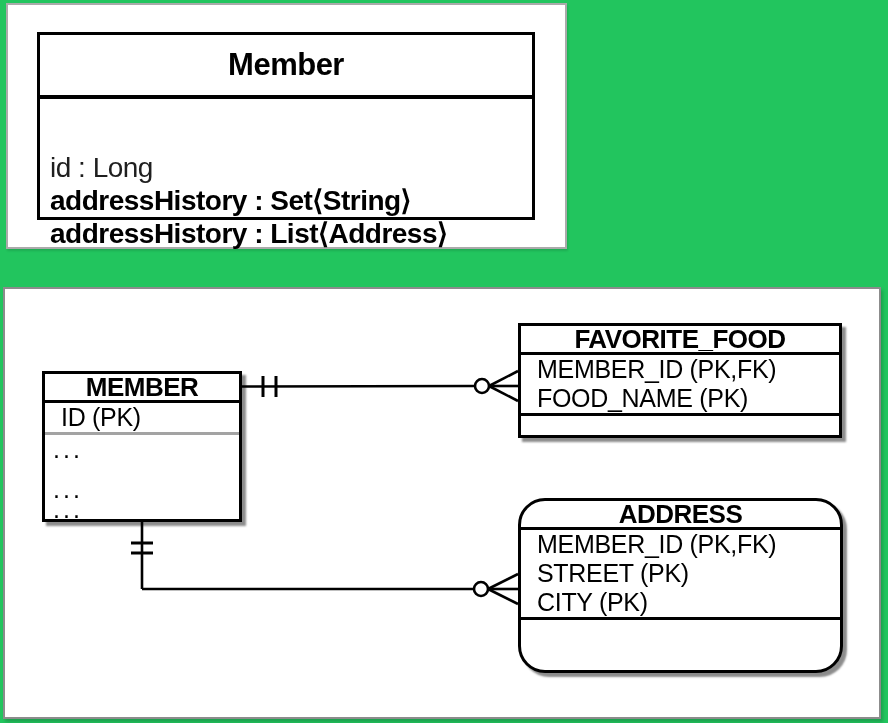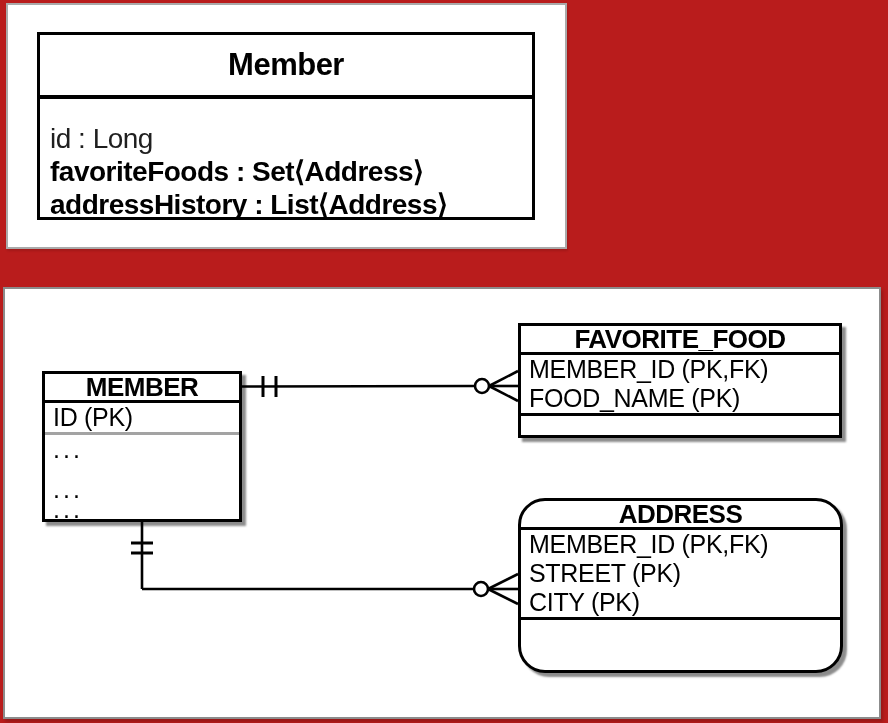--- a/index.html
+++ b/index.html
@@ -1,17 +1,17 @@
 <!DOCTYPE html>
 <html><head>
 <meta charset="utf-8">
 <style>
   html,body{margin:0;padding:0;background:#fff;}
   .canvas{
-    position:relative;width:888px;height:723px;background:#b91c1c;overflow:hidden;
+    position:relative;width:888px;height:723px;background:#22c55e;overflow:hidden;
     font-family:"Liberation Sans", sans-serif;color:#000;
   }
   
   .frame{position:absolute;background:#ffffff;box-sizing:border-box;}
   .frame.top{
     left:6px;top:3px;width:561px;height:246px;
     border:2px solid #aaaaaa;
     box-shadow:1px 2px 2px rgba(0,0,0,0.12);
   }
   .frame.bottom{
@@ -22,60 +22,60 @@
   
   .uml-box{
     position:absolute;left:29px;top:27px;width:498px;height:188px;
     border:3px solid #000;box-sizing:border-box;background:#fff;
   }
   .uml-header{
     height:60px;border-bottom:4px solid #000;
     display:flex;align-items:center;justify-content:center;
     font-size:31px;font-weight:bold;letter-spacing:-0.5px;
   }
-  .uml-attrs{padding:23px 4px 0 10px;}
+  .uml-attrs{padding:16px 4px 0 10px;margin-top:36px;}
   .uml-attr{font-size:28px;line-height:33px;letter-spacing:-0.5px;white-space:nowrap;}
   .uml-attr.regular{font-weight:normal;color:#1f1f1f;}
   .uml-attr.bold{font-weight:bold;color:#000;}
   
   .er-box{
     position:absolute;border:3px solid #000;box-sizing:border-box;background:#fff;
     box-shadow:4px 4px 2px rgba(0,0,0,0.45);
     display:flex;flex-direction:column;
   }
   .er-box.member{left:37px;top:82px;width:200px;height:151px;}
   .er-box.favorite-food{left:513px;top:34px;width:324px;height:115px;}
   .er-box.address{left:513px;top:209px;width:325px;height:175px;border-radius:27px;}
   .er-title{
     height:26px;flex:0 0 26px;border-bottom:3px solid #000;
     display:flex;align-items:center;justify-content:center;
     font-size:26px;font-weight:bold;letter-spacing:-0.5px;
   }
   .er-row{
     height:29px;flex:0 0 29px;display:flex;align-items:center;
-    padding-left:8px;font-size:25px;letter-spacing:-0.3px;white-space:nowrap;
+    padding-left:16px;font-size:25px;letter-spacing:-0.3px;white-space:nowrap;
   }
   .er-row.keyline{border-bottom:3px solid #a3a3a3;}
   .er-dots{flex:1;padding:4px 0 0 8px;}
   .er-dot-line{font-size:25px;line-height:20px;letter-spacing:3px;min-height:20px;}
   .er-footer{flex:1;border-top:3px solid #000;}
   
   .connectors{position:absolute;left:0;top:0;width:874px;height:428px;pointer-events:none;}
 </style>
 </head>
 <body>
 
 <div class="canvas">
 
   <div class="frame top">
     <div class="uml-box">
       <div class="uml-header">Member</div>
       <div class="uml-attrs">
         <div class="uml-attr regular">id : Long</div>
-        <div class="uml-attr bold">favoriteFoods : Set⟨Address⟩</div>
+        <div class="uml-attr bold">addressHistory : Set⟨String⟩</div>
         <div class="uml-attr bold">addressHistory : List⟨Address⟩</div>
       </div>
     </div>
   </div>
 
   <div class="frame bottom">
 
     <svg class="connectors" viewBox="0 0 874 428" xmlns="http://www.w3.org/2000/svg">
 
       <g stroke="#000" fill="none" stroke-width="2.6">

